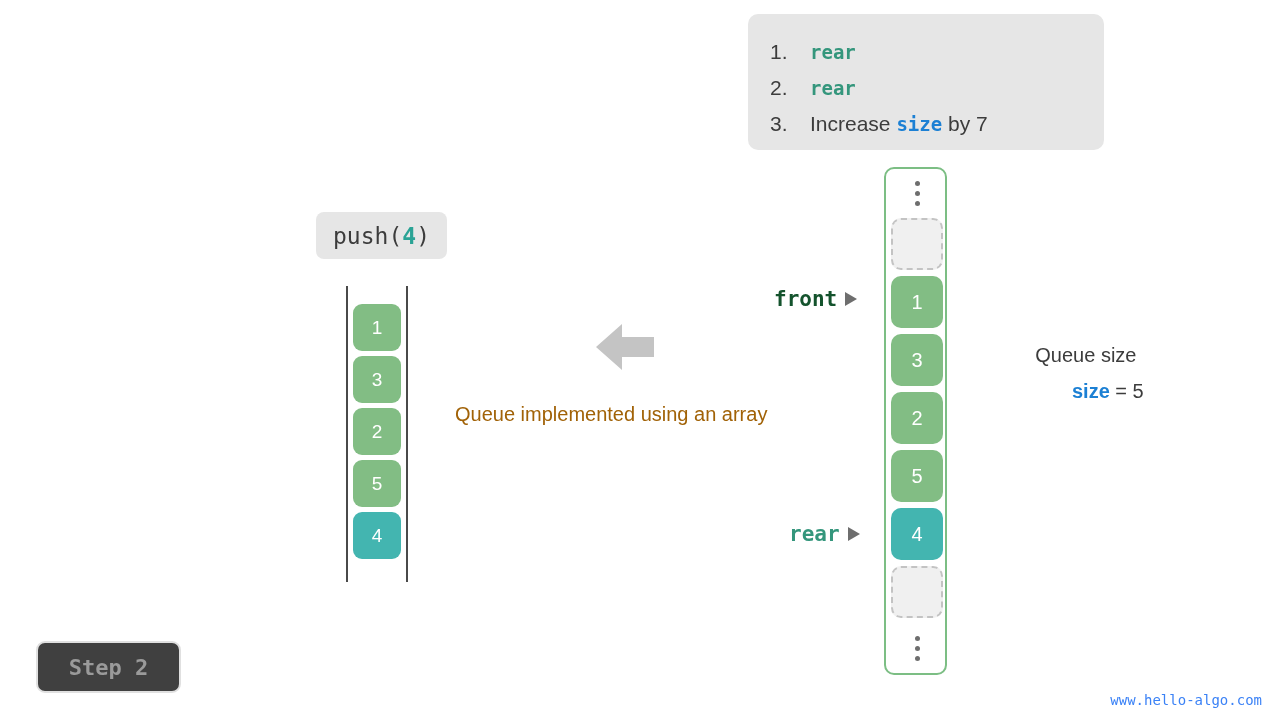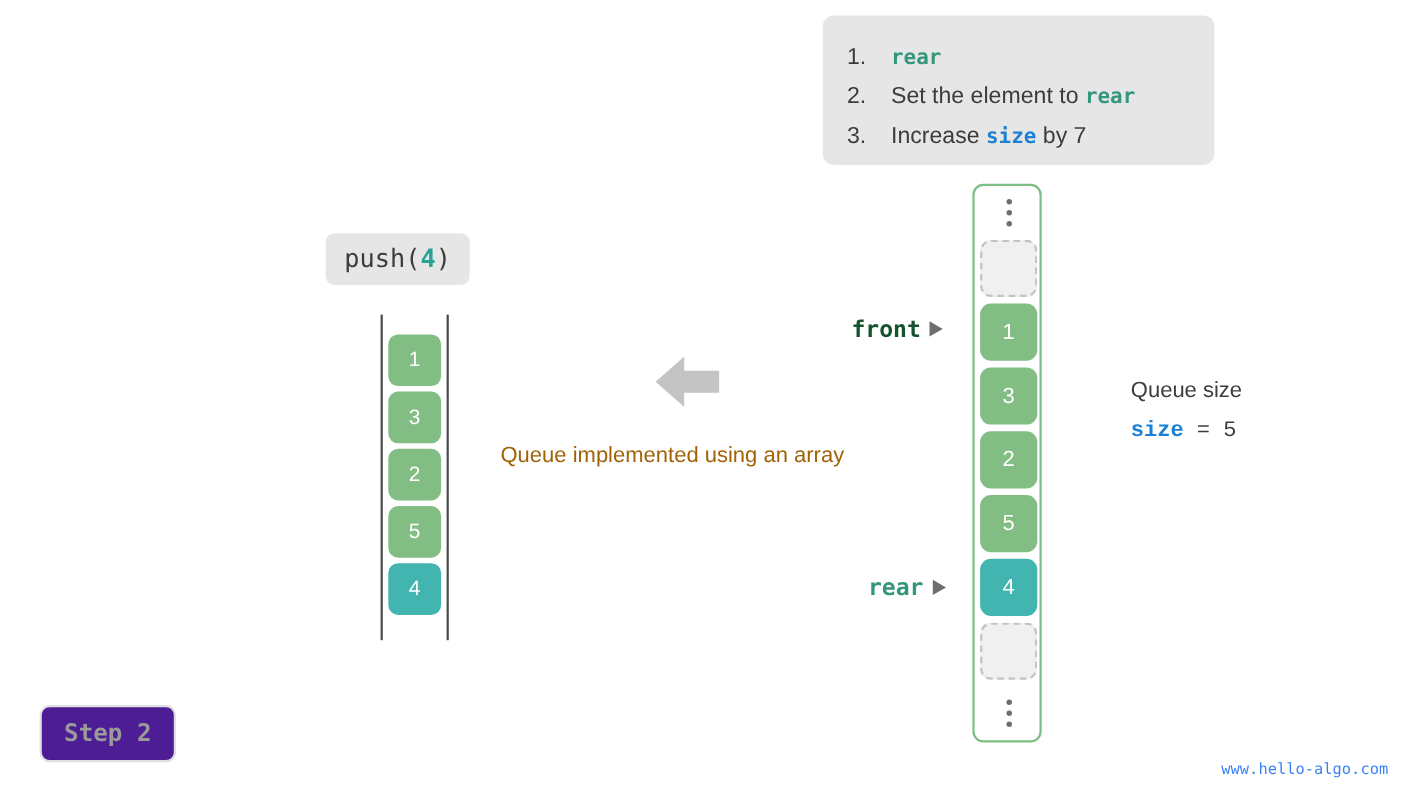--- a/index.html
+++ b/index.html
@@ -49,21 +49,21 @@
   .kw-size {
     color: #1c80d4;
     font-family: "DejaVu Sans Mono", monospace;
     font-weight: bold;
     font-size: 19px;
   }
 
   
   .op-label {
     position: absolute;
-    left: 296px;
+    left: 316px;
     top: 212px;
     width: 131px;
     height: 47px;
     background: #e6e6e6;
     border-radius: 8px;
     display: flex;
     align-items: center;
     justify-content: center;
     font-family: "DejaVu Sans Mono", monospace;
     font-size: 23px;
@@ -211,40 +211,41 @@
     top: 344px;
   }
   .size-title {
     font-size: 20px;
     color: #3c3c3c;
     white-space: pre;
     text-align: center;
   }
   .size-expr {
     margin-top: 13px;
-    font-family: Liberation Mono, monospace;
+    font-family: Liberation Sans, sans-serif;
     font-size: 20px;
     color: #3c3c3c;
     white-space: pre;
+    margin-left: 44px;
   }
   .size-expr .kw {
     color: #1c80d4;
     font-weight: bold;
   }
 
   
   .step-badge {
     position: absolute;
     left: 36px;
     top: 641px;
-    width: 124px;
+    width: 145px;
     height: 52px;
     border: 2px solid #e0e0e0;
     border-radius: 9px;
-    background: #4c1d95;
+    background: #404040;
     display: flex;
     align-items: center;
     justify-content: center;
     font-family: "DejaVu Sans Mono", monospace;
     font-size: 22px;
     font-weight: bold;
     color: #9a9a9a;
     box-sizing: border-box;
     white-space: pre;
   }
@@ -263,21 +264,21 @@
 </head>
 <body>
 
 <div class="instruction-panel">
   <div class="instr-row">
     <span class="instr-num">1.</span>
     <span class="kw-rear">rear</span><span></span>
   </div>
   <div class="instr-row">
     <span class="instr-num">2.</span>
-    <span>Set the element to </span><span class="kw-rear">rear</span><span></span>
+    <span class="kw-rear">rear</span><span></span>
   </div>
   <div class="instr-row">
     <span class="instr-num">3.</span>
     <span>Increase </span><span class="kw-size">size</span><span> by 7</span>
   </div>
 </div>
 
 <div class="op-label">
     <span>push(</span>
     <span class="op-arg">4</span>

